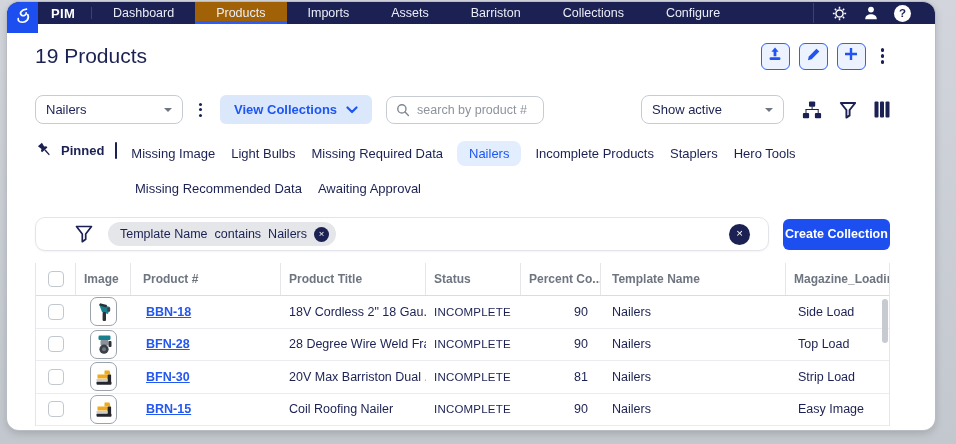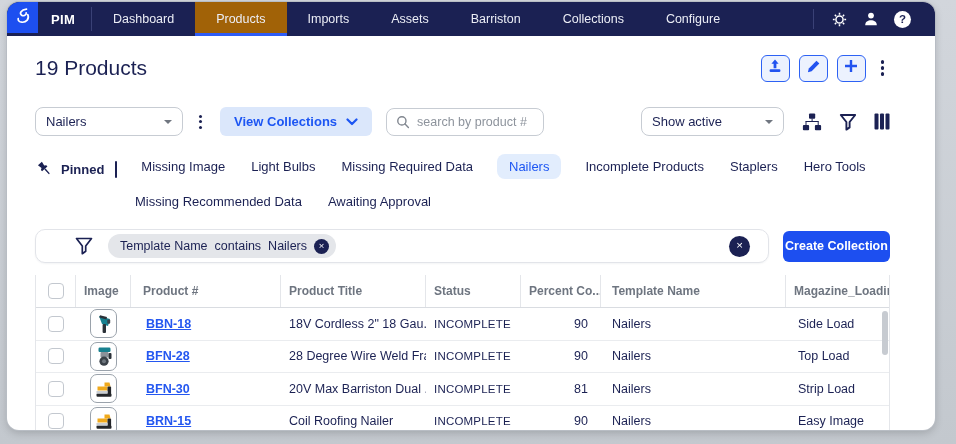--- a/index.html
+++ b/index.html
@@ -14,21 +14,21 @@
   .window {
     position: absolute; left: 7px; top: 2px;
     width: 928px; height: 428px;
     background: #fff; border-radius: 12px;
     box-shadow: 0 0 0 1px #b8bdc4, 0 3px 8px rgba(0,0,0,.18);
     overflow: hidden;
   }
 
   
   .nav {
-    height: 34px; background: #1b2153; display: flex; align-items: stretch;
+    height: 22px; background: #1b2153; display: flex; align-items: stretch;
   }
   .logo {
     width: 31px; height: 31px; background: #1d4ff0; border-top-left-radius: 12px;
     display: flex; align-items: center; justify-content: center; flex: 0 0 31px;
   }
   .brand {
     color: #fff; font-weight: 700; font-size: 13px; letter-spacing: .3px;
     display: flex; align-items: center; padding: 0 16px 0 13px;
   }
   .nav-div { width: 1px; background: #3a4176; margin: 5px 0; }
@@ -84,21 +84,21 @@
   }
   .search-box input {
     border: none; outline: none; width: 100%; font-size: 12.5px; color: #1b2153;
     font-family: inherit; background: transparent; margin-left: 7px;
   }
   .search-box input::placeholder { color: #8d939c; }
   .toolbar-icons { display: flex; align-items: center; gap: 17px; margin-left: 18px; }
   .toolbar-icons > span { cursor: pointer; display: flex; }
 
   
-  .pins-row { display: flex; align-items: flex-end; margin-top: 17px; gap: 22px; height: 26px; }
+  .pins-row { display: flex; align-items: flex-start; margin-top: 17px; gap: 12px; height: 26px; }
   .pins-row.second { margin-top: 9px; margin-left: 98px; }
   .pin-head { display: flex; align-items: center; gap: 7px; }
   .pin-head b { font-size: 13px; font-weight: 700; }
   .pin-sep { width: 2px; height: 17px; background: #1b2153; border-radius: 1px; margin-left: 4px; }
   .pin-item { font-size: 13px; font-weight: 500; color: #1b2153; cursor: pointer; padding: 5px 2px; border-radius: 8px; }
   .pin-item.selected { background: #e2edfd; color: #1d56f3; padding: 5px 12px; font-weight: 500; }
 
   
   .chipbar-row { display: flex; align-items: center; margin-top: 15px; gap: 14px; }
   .chipbar {

